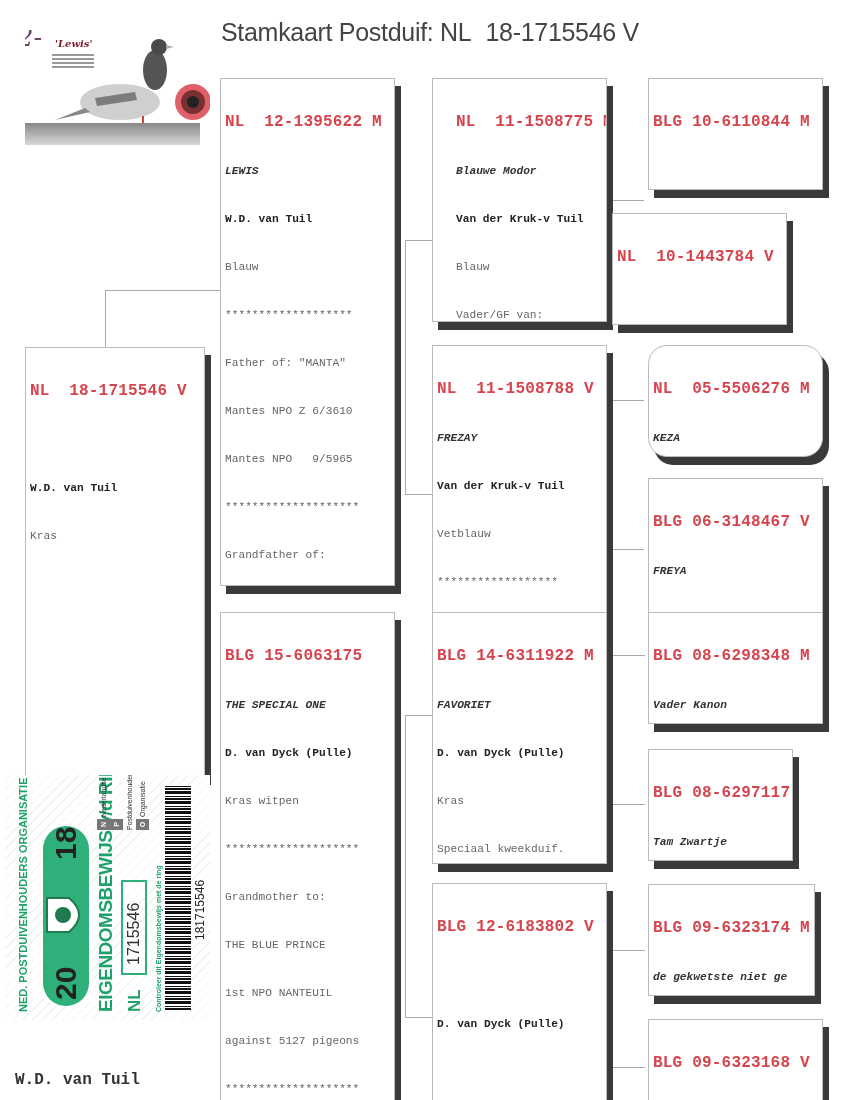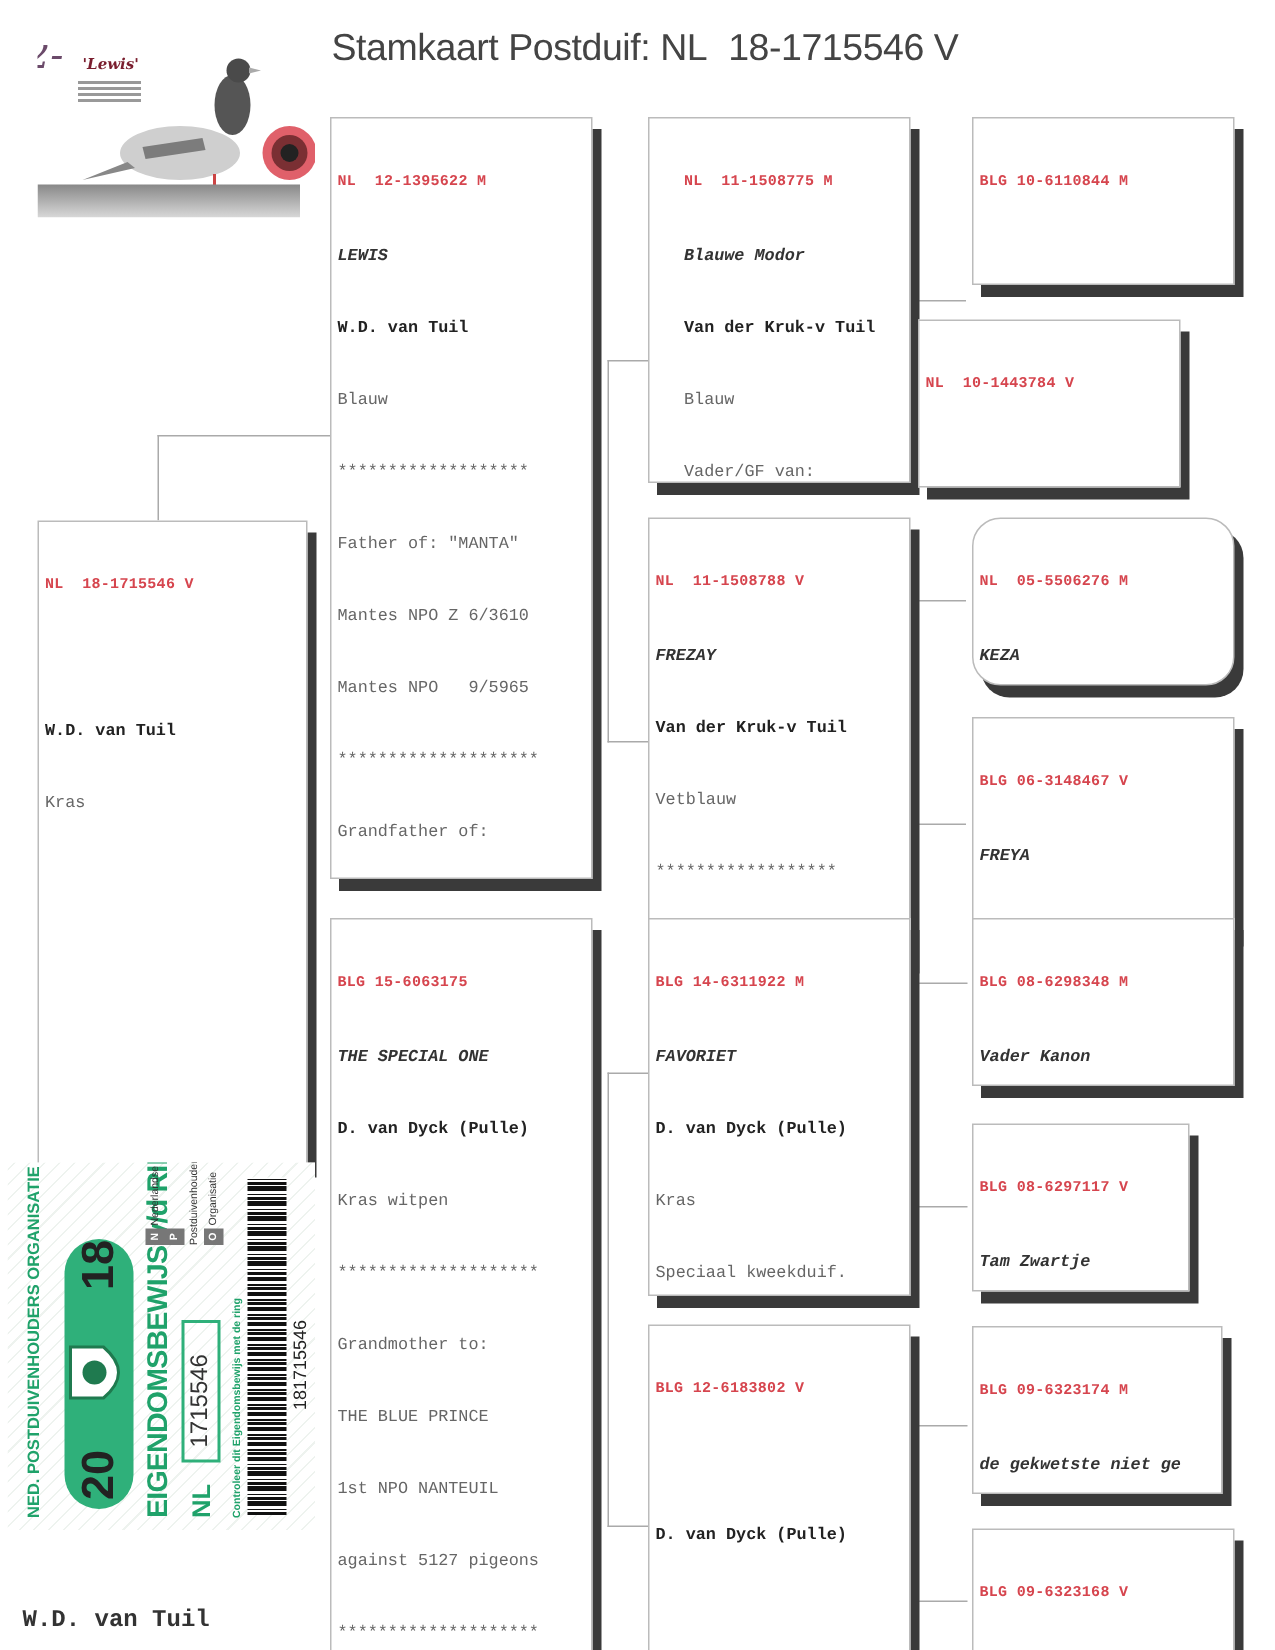--- a/index.html
+++ b/index.html
@@ -21,21 +21,21 @@
   .photo .pname { position: absolute; left: 30px; top: 8px; font-family: "DejaVu Serif", serif; font-style: italic; font-weight: bold; font-size: 10px; color: #7a1e2e; }
   .photo .mini { position: absolute; left: 27px; top: 24px; width: 42px; }
   .photo .mini div { height: 2px; background: #999; margin-bottom: 2px; }
   .photo .base { position: absolute; left: 0; top: 93px; width: 175px; height: 22px; background: linear-gradient(#888, #d8d8d8); }
 
   .card {
     position: absolute; background: #fff; border: 1px solid #bbb;
     box-shadow: 6px 8px 0 #3a3a3a; font-size: 11.2px; line-height: 16px; padding: 2px 4px;
     white-space: pre; overflow: hidden;
   }
-  .card .ring { color: #d6454e; font-size: 10px; font-weight: bold; letter-spacing: 0.2px; line-height: 18px; }
+  .card .ring { color: #d6454e; font-size: 16px; font-weight: bold; letter-spacing: 0.2px; line-height: 18px; }
   .card .name { font-style: italic; font-weight: bold; color: #333; }
   .card .owner { font-weight: bold; color: #222; }
   .card .line { color: #666; }
   .card .blank { height: 16px; }
 
   .conn { position: absolute; border-color: #aaa; border-style: solid; border-width: 0; }
 
   .ring-card {
     position: absolute; left: 5px; top: 775px; width: 205px; height: 245px; background: #fff; overflow: hidden;
   }

